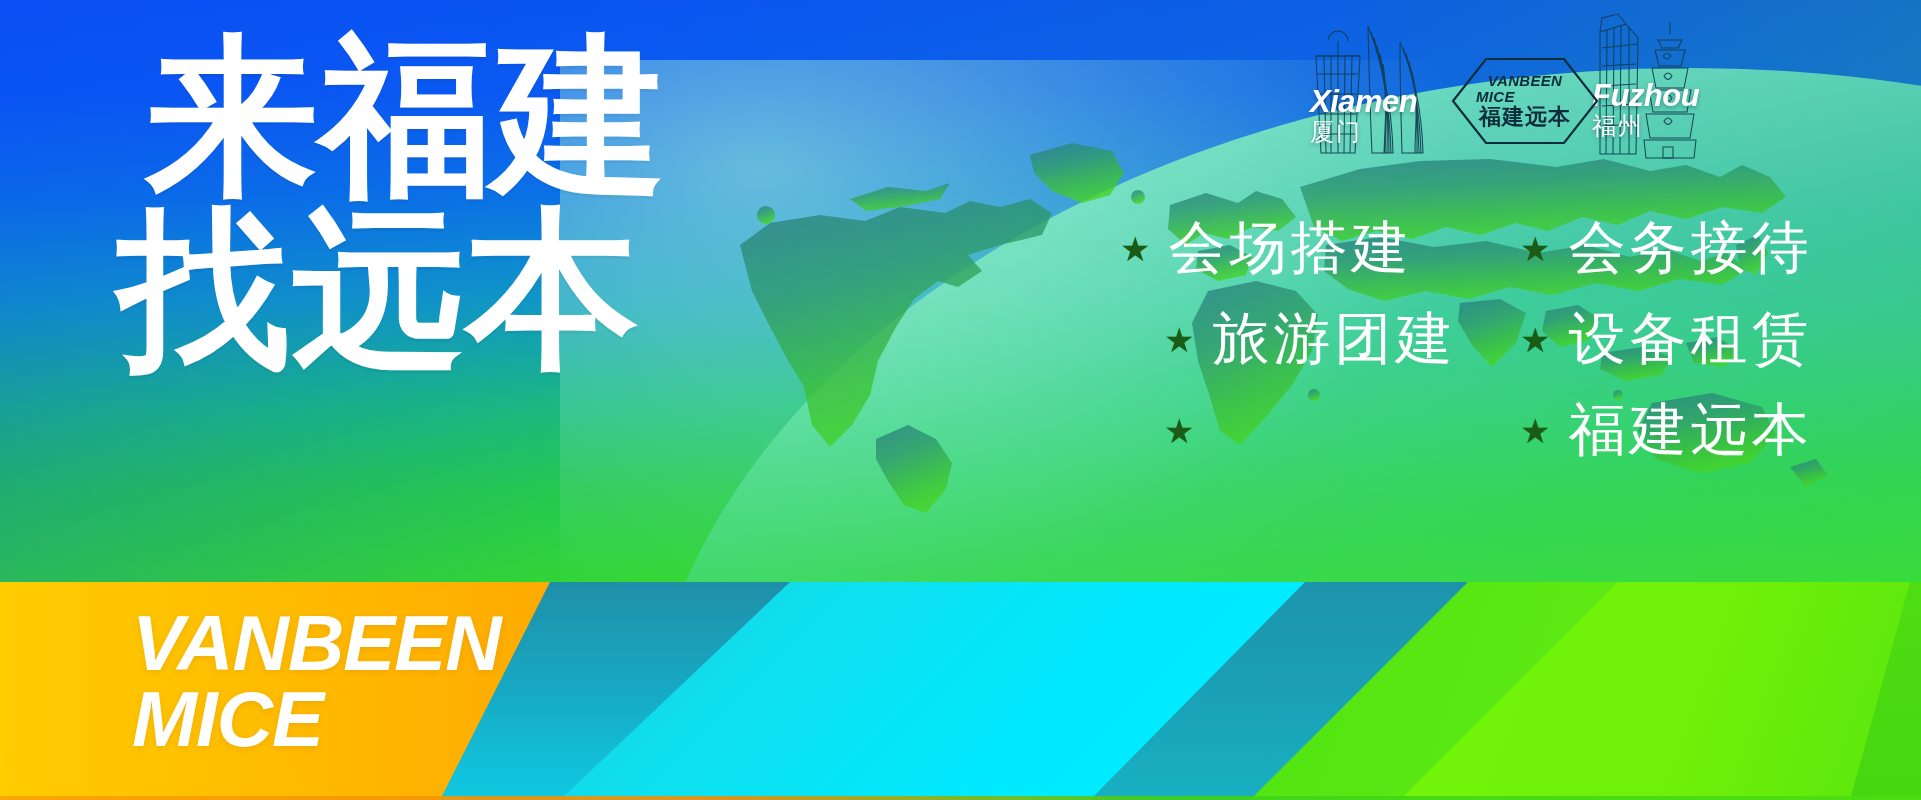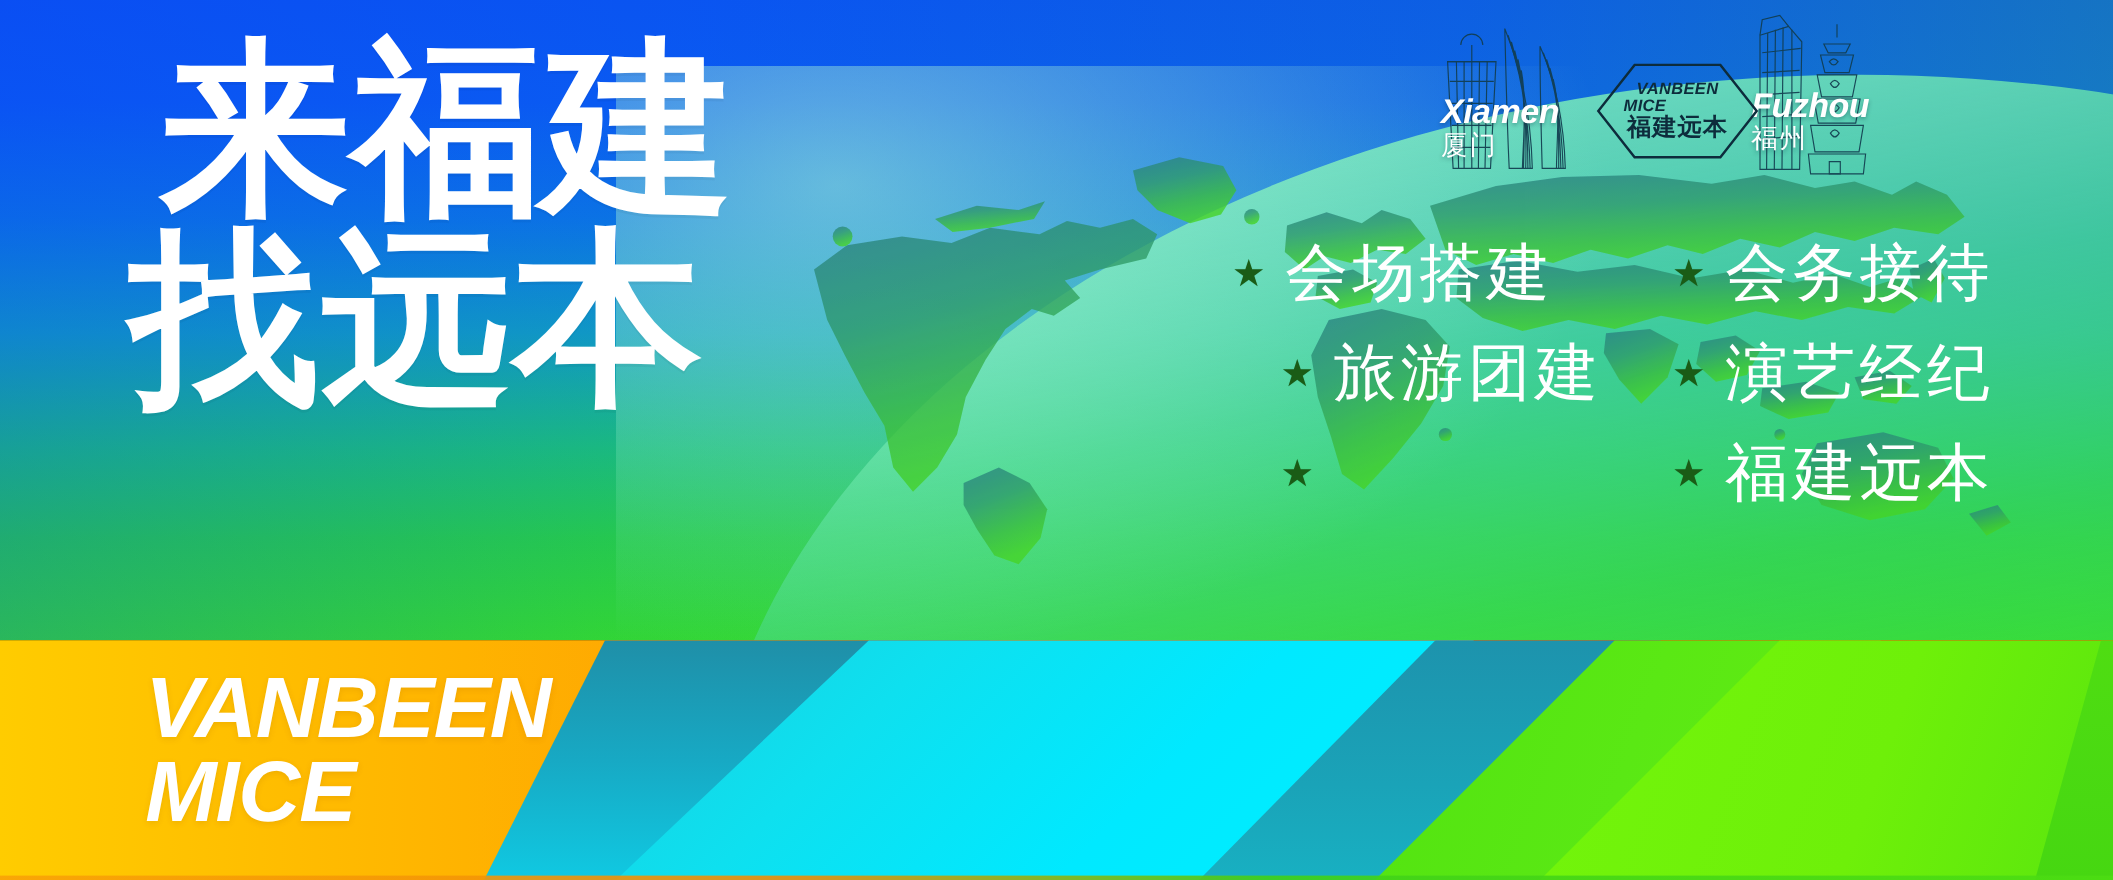--- a/index.html
+++ b/index.html
@@ -253,21 +253,21 @@
       <div class="svc">
         <span class="star">★</span>
         <span class="lbl">会务接待</span>
       </div>
       <div class="svc r2a">
         <span class="star">★</span>
         <span class="lbl">旅游团建</span>
       </div>
       <div class="svc">
         <span class="star">★</span>
-        <span class="lbl">演艺经纪</span>
+        <span class="lbl">设备租赁</span>
       </div>
       <div class="svc r3a">
         <span class="star">★</span>
       </div>
       <div class="svc">
         <span class="star">★</span>
         <span class="lbl">福建远本</span>
       </div>
     </div>
 

